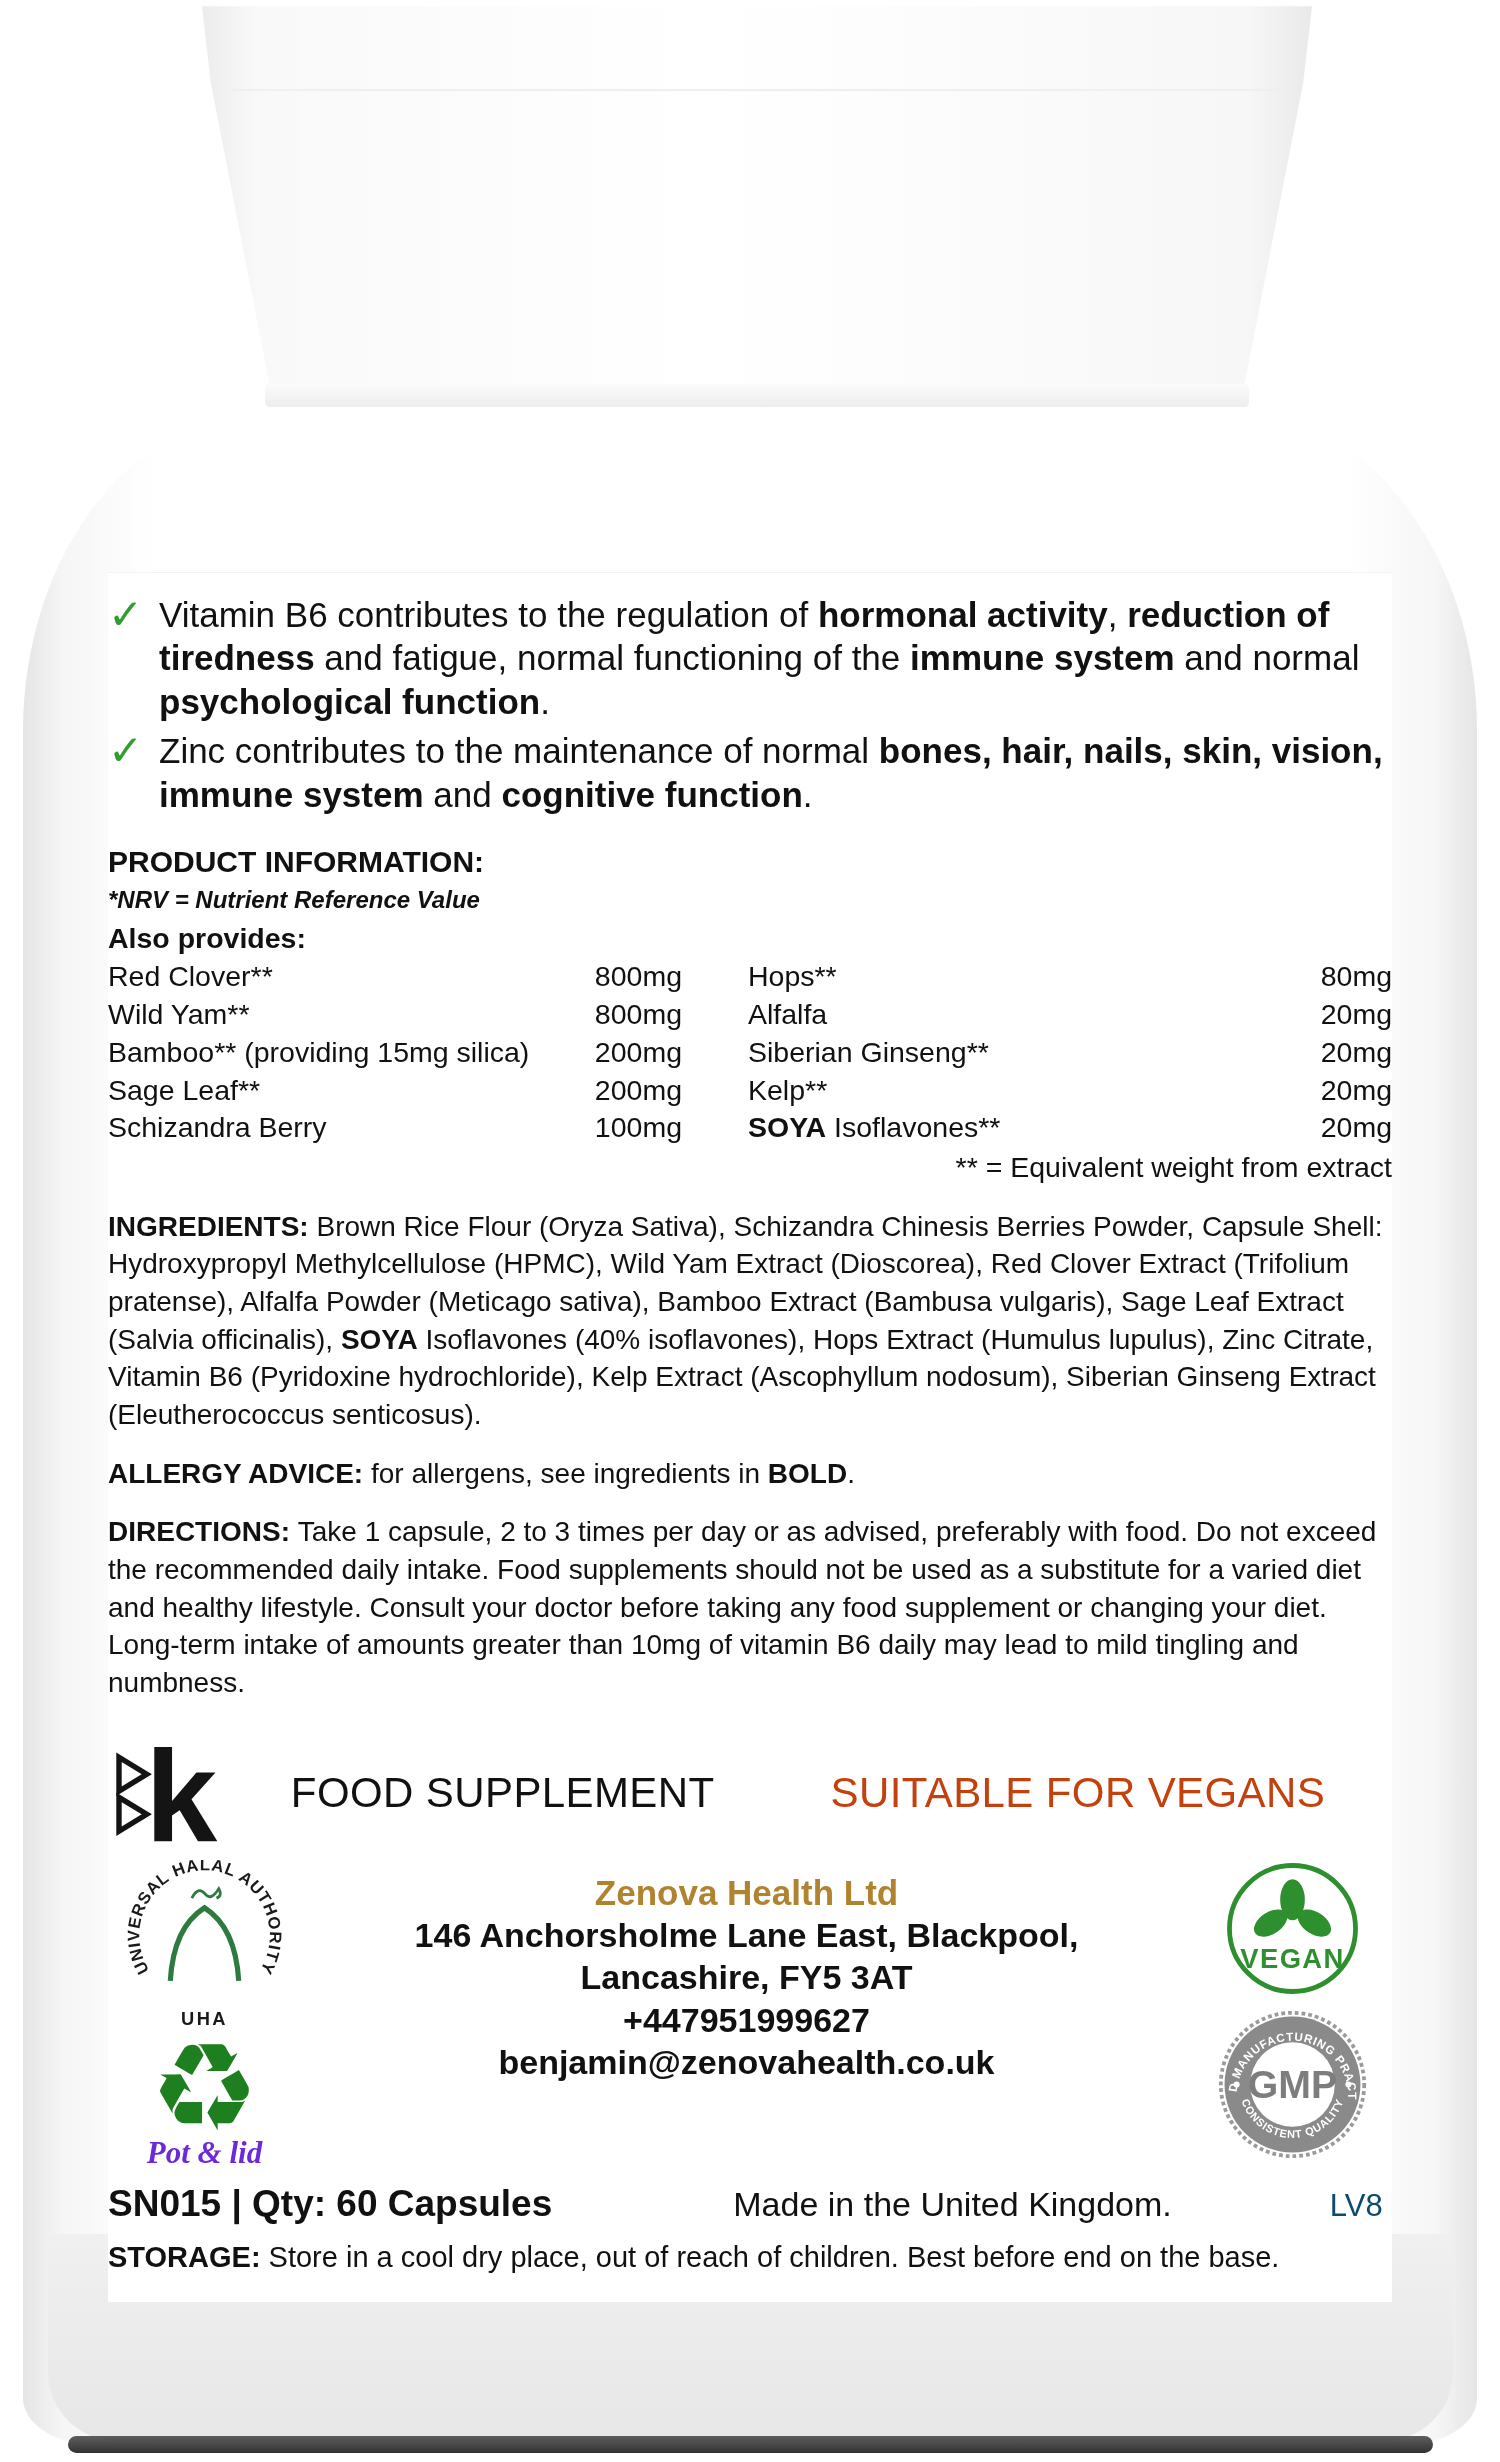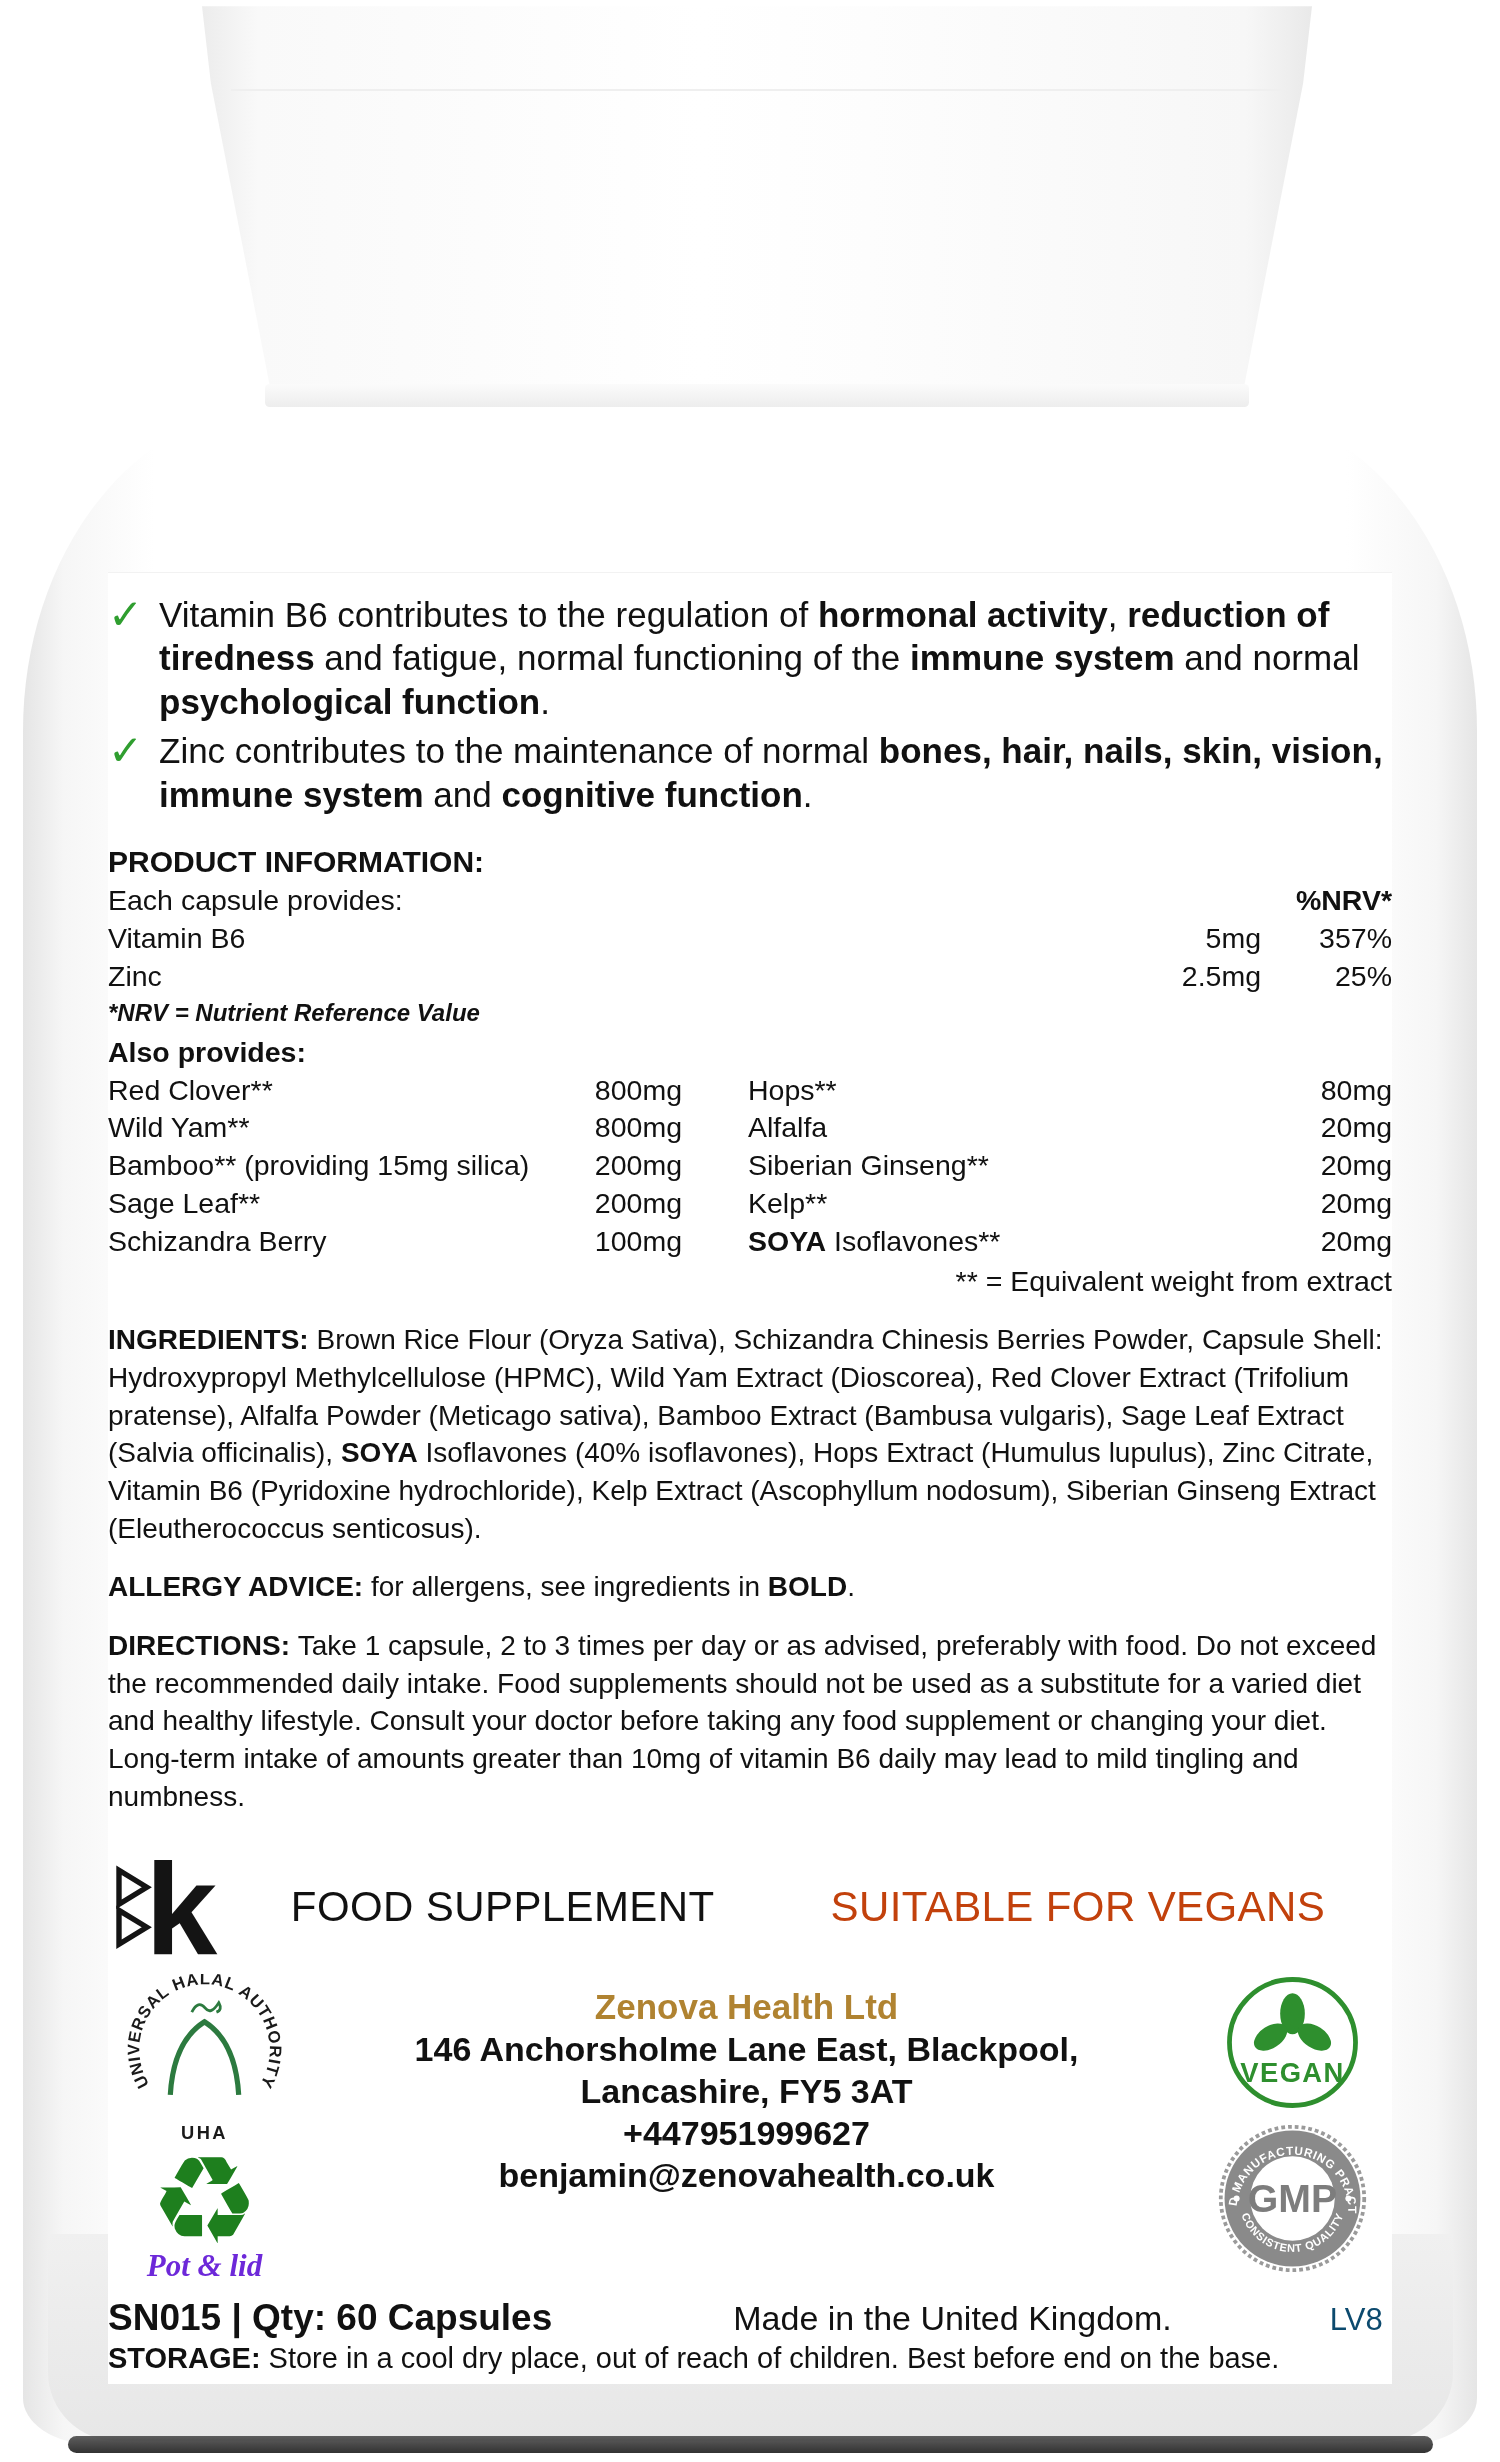--- a/index.html
+++ b/index.html
@@ -54,21 +54,21 @@
   .addr .name{color:#b08331;font-size:35px;}
   .badge-col{display:flex;flex-direction:column;align-items:center;}
   .recycle{font-family:"DejaVu Sans", sans-serif;color:#1e7f1e;font-size:122px;line-height:1;margin-top:-4.6px;}
   .recycle-label{color:#6d28d9;font-size:31px;font-weight:700;font-style:italic;
                  font-family:"Liberation Serif", serif;margin-top:-14px;}
   
   .bottom-row{display:flex;align-items:baseline;margin-top:12.3px;}
   .sku{font-size:37px;font-weight:700;}
   .made{font-size:34px;margin-left:181px;}
   .lv{font-size:31px;color:#0c4a6e;margin-left:auto;margin-right:9.3px;}
-  .storage{font-size:29px;margin-top:3px;padding-bottom:9px;}
+  .storage{font-size:29px;margin-top:16px;padding-bottom:28px;}
   svg text{font-family:"Liberation Sans", sans-serif;}
 </style>
 </head>
 <body>
 
 <div class="stage">
 
   <div class="cap"></div>
   <div class="cap-seam"></div>
   <div class="cap-lip"></div>
@@ -84,33 +84,20 @@
         <p><span>Vitamin B6 contributes to the regulation of </span><span class="bold">hormonal activity</span><span>, </span><span class="bold">reduction of tiredness</span><span> and fatigue, normal functioning of the </span><span class="bold">immune system</span><span> and normal </span><span class="bold">psychological function</span><span>.</span></p>
       </div>
       <div class="claim">
         <span class="check">✓</span>
         <p><span>Zinc contributes to the maintenance of normal </span><span class="bold">bones, hair, nails, skin, vision, immune system</span><span> and </span><span class="bold">cognitive function</span><span>.</span></p>
       </div>
     </div>
 
     <div class="pi">
       <div class="pi-heading">PRODUCT INFORMATION:</div>
-      <div class="pi-grid">
-        <div>Each capsule provides:</div>
-        <div class="amt"></div>
-        <div class="nrv bold">%NRV*</div>
-
-        <div>Vitamin B6</div>
-        <div class="amt">5mg</div>
-        <div class="nrv">357%</div>
-
-        <div>Zinc</div>
-        <div class="amt">2.5mg</div>
-        <div class="nrv">25%</div>
-      </div>
       <div class="nrv-note">*NRV = Nutrient Reference Value</div>
       <div class="also-heading">Also provides:</div>
 
       <div class="also">
         <div>
           <div class="also-row">
               <div><span class="bold"></span><span>Red Clover**</span></div>
               <div class="amt">800mg</div>
             </div>
           <div class="also-row">

